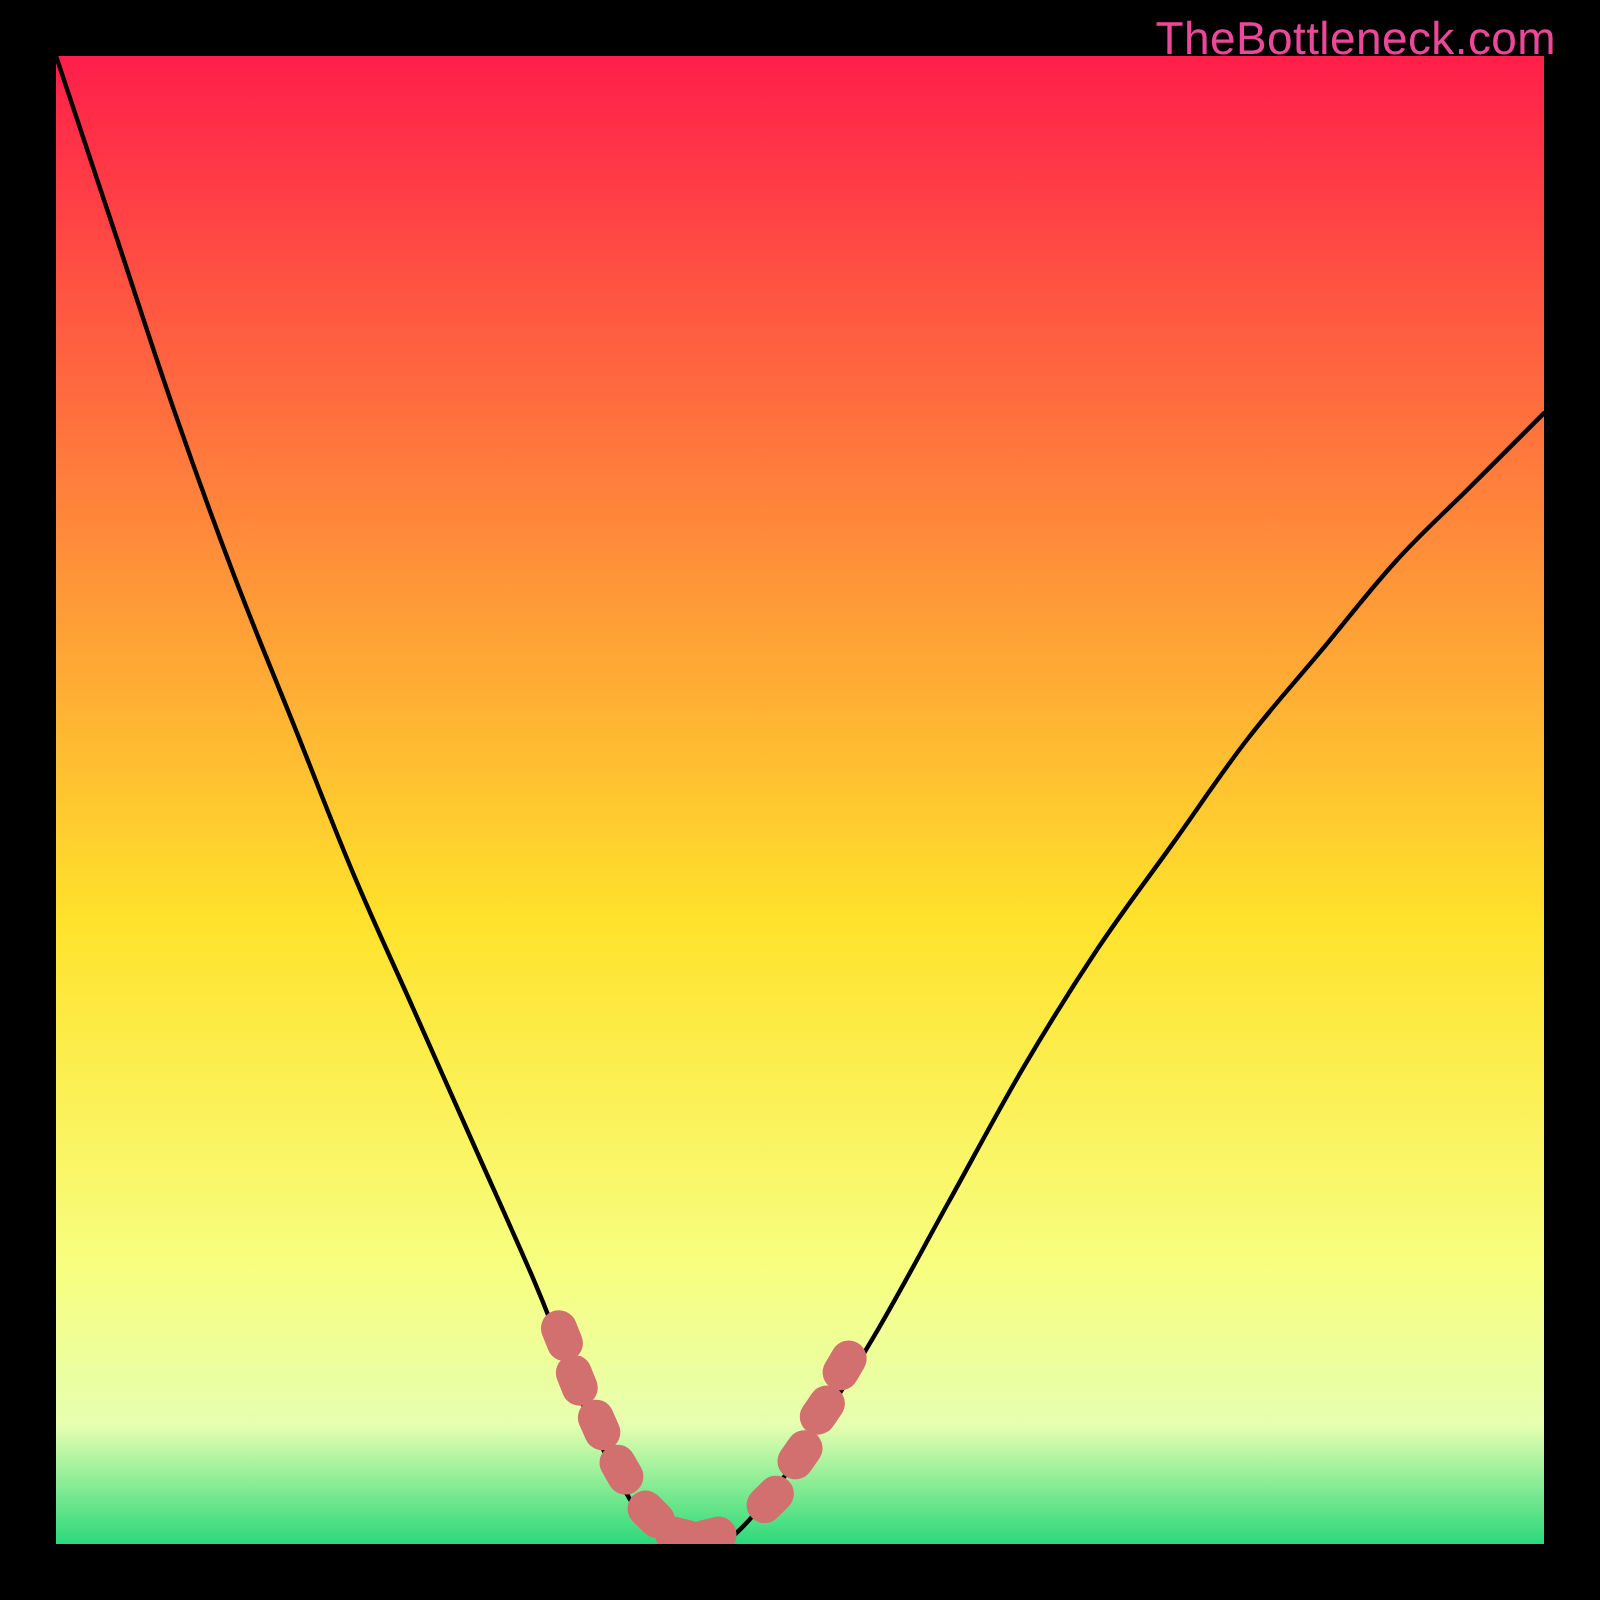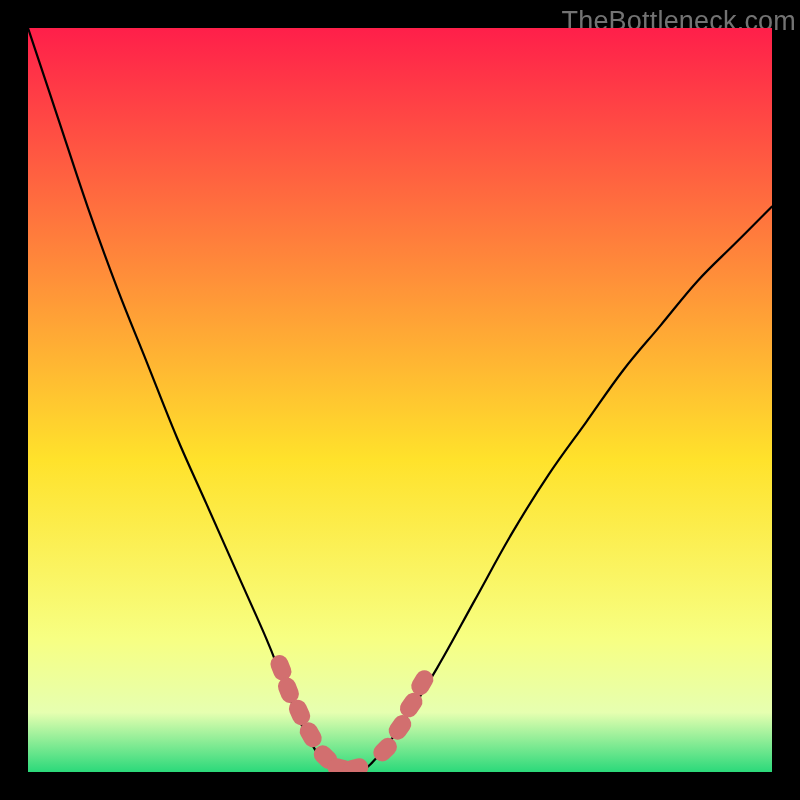--- a/index.html
+++ b/index.html
@@ -20,23 +20,23 @@
     position: absolute;
     left: 28px;
     top: 28px;
     width: 744px;
     height: 744px;
     overflow: hidden;
   }
   .watermark {
     position: absolute;
     top: 6px;
-    right: 4px;
-    color: #737373;
-    font-size: 27px;
+    right: 22px;
+    color: #ec4899;
+    font-size: 23px;
     font-weight: 500;
     letter-spacing: 0.2px;
     user-select: none;
   }
   svg {
     display: block;
   }
 </style>
 </head>
 <body>

